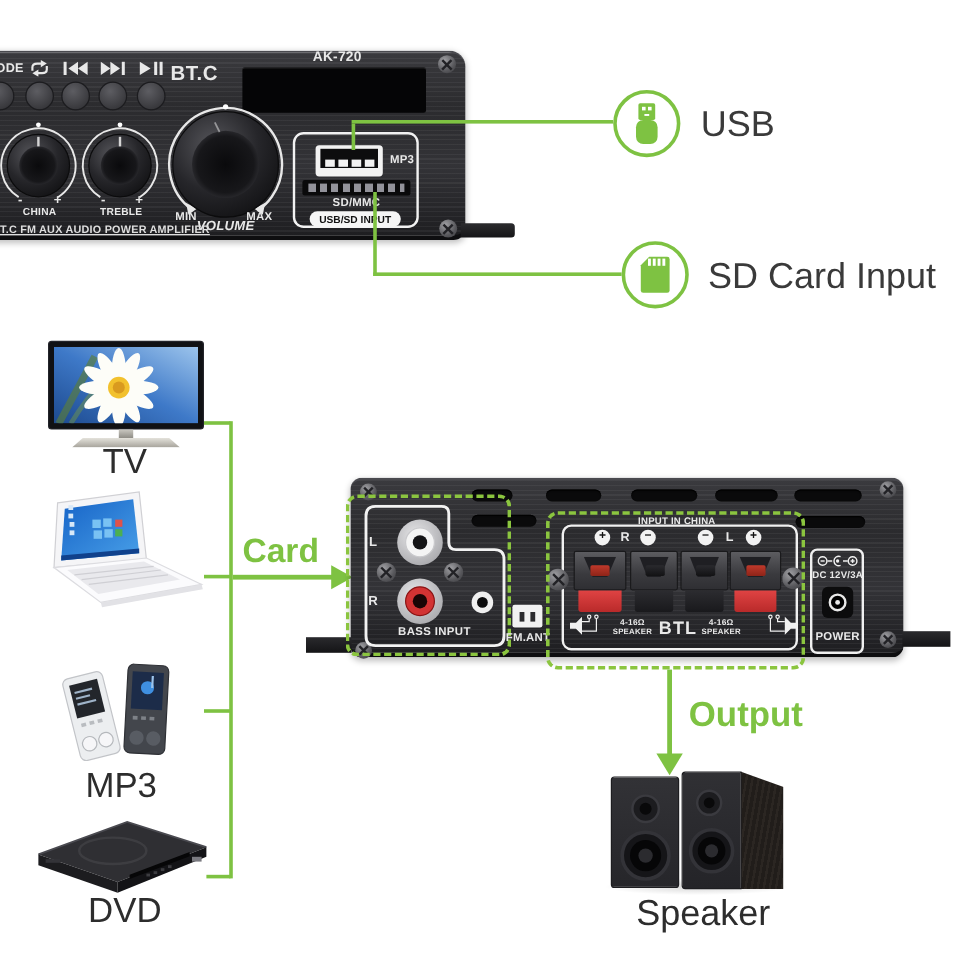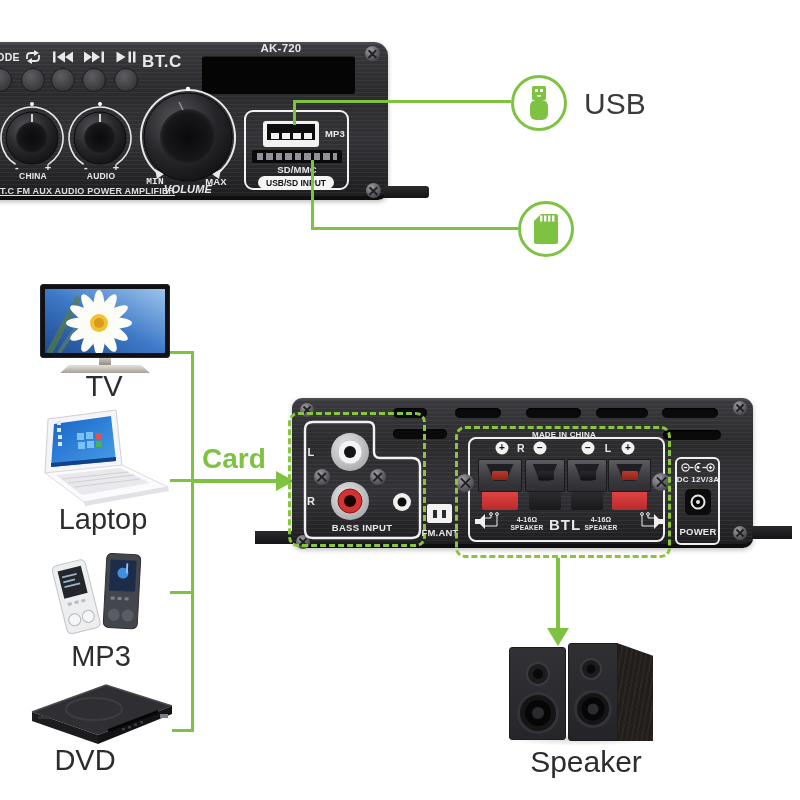--- a/index.html
+++ b/index.html
@@ -118,22 +118,22 @@
     <circle cx="56" cy="56" r="44" fill="url(#kg)" stroke="#0b0b0c"></circle>
     <circle cx="56" cy="56" r="28" fill="url(#kg2)"></circle>
     <line x1="47" y1="21" x2="51" y2="29" stroke="rgba(255,255,255,.45)" stroke-width="1.5"></line>
   </svg>
 
   <div class="c w" style="left:17px;top:167px;font-size:11px;">-</div>
   <div class="c w" style="left:48px;top:167px;font-size:11px;">+</div>
   <div class="c w" style="left:86px;top:167px;font-size:11px;">-</div>
   <div class="c w" style="left:116px;top:167px;font-size:11px;">+</div>
   <div class="c w" style="left:33px;top:176px;font-size:8.5px;">CHINA</div>
-  <div class="c w" style="left:101px;top:176px;font-size:8.5px;">AUDIO</div>
-  <div class="c w" style="left:155px;top:181px;font-size:9.5px;font-family:Liberation Mono, monospace;">MIN</div>
+  <div class="c w" style="left:101px;top:176px;font-size:8.5px;">TREBLE</div>
+  <div class="c w" style="left:155px;top:181px;font-size:9.5px;">MIN</div>
   <div class="c w" style="left:216px;top:181px;font-size:9.5px;">MAX</div>
   <div class="c w" style="left:188px;top:189px;font-size:11px;font-style:italic;">VOLUME</div>
   <div class="t w" style="left:0px;top:186px;font-size:9px;white-space:nowrap;color:#dedede;text-decoration:underline;">T.C FM AUX AUDIO POWER AMPLIFIER</div>
 
   <div class="t" style="left:244px;top:110px;width:105px;height:80px;border:2.5px solid #f2f2f2;border-radius:9px;"></div>
   <div class="t" style="left:263px;top:121px;width:56px;height:26px;background:#f2f2f2;border-radius:3px;">
     <div class="t" style="left:4px;top:3px;width:48px;height:16px;background:#0d0d0e;">
       <div class="t" style="left:4px;top:9px;width:8px;height:6px;background:#f2f2f2;"></div>
       <div class="t" style="left:15px;top:9px;width:8px;height:6px;background:#f2f2f2;"></div>
       <div class="t" style="left:26px;top:9px;width:8px;height:6px;background:#f2f2f2;"></div>
@@ -168,20 +168,21 @@
   <div class="gline" style="left:311px;top:227px;width:207px;height:3px;"></div>
   <div class="gcirc" style="left:518px;top:201px;">
     <svg width="30" height="34">
       <path d="M10,2 L25,2 Q27,2 27,4 L27,30 Q27,32 25,32 L5,32 Q3,32 3,30 L3,9 Z" fill="var(--green)"></path>
       <rect x="9" y="3.5" width="2.4" height="6" fill="#fff"></rect>
         <rect x="13" y="3.5" width="2.4" height="6" fill="#fff"></rect>
       <rect x="17" y="3.5" width="2.4" height="6" fill="#fff"></rect>
         <rect x="21" y="3.5" width="2.4" height="6" fill="#fff"></rect>
     </svg>
   </div>
+  <div class="biglabel" style="left:590px;top:231px;">SD Card Input</div>
 
   <div class="t" style="left:40px;top:284px;width:130px;height:74px;background:#101114;border-radius:3px;border:1px solid #23242a;">
     <div class="t" style="left:4px;top:4px;width:120px;height:64px;overflow:hidden;">
       <svg width="120" height="64">
         <rect width="120" height="64" fill="url(#sky)"></rect>
         <path d="M4,64 Q20,34 34,8" stroke="#5a7d3a" stroke-width="6" fill="none" opacity=".65"></path>
         <path d="M14,64 Q26,44 44,24" stroke="#6f9448" stroke-width="4" fill="none" opacity=".5"></path>
         <g transform="translate(54,34)">
           <g fill="#fdfdf8">
             <ellipse rx="6" ry="20" cy="-13"></ellipse>
@@ -231,21 +232,20 @@
       </g>
     <polygon points="9,67 86,59 132,81 48,96" fill="#fbfbfd" stroke="#dcdce0"></polygon>
     <polygon points="20,69 84,62 114,77 46,89" fill="#e9e9ed"></polygon>
     <g stroke="#cfcfd4" stroke-width="1" fill="none">
       <line x1="26" y1="73" x2="92" y2="66"></line>
         <line x1="32" y1="77" x2="98" y2="69"></line>
         <line x1="38" y1="81" x2="104" y2="73"></line>
     </g>
     <polygon points="48,96 132,81 133,85 49,100" fill="#e2e2e6"></polygon>
   </svg>
-  <div class="c devlabel" style="left:103px;top:519px;">Laptop</div>
 
   <svg class="t" style="left:45px;top:546px" width="112" height="96">
     <g transform="rotate(-14 30 50)">
       <rect x="14" y="16" width="34" height="70" rx="5" fill="#eceef0" stroke="#c2c4c8"></rect>
       <rect x="19" y="22" width="24" height="28" fill="#23262b"></rect>
       <rect x="22" y="28" width="15" height="1.8" fill="#9fb3c8"></rect>
         <rect x="22" y="33" width="12" height="1.8" fill="#9fb3c8"></rect>
         <rect x="22" y="38" width="16" height="1.8" fill="#9fb3c8"></rect>
       <g fill="#b9bcc0">
           <rect x="21" y="55" width="4" height="3"></rect>
@@ -280,21 +280,21 @@
     <polygon points="86,53 136,34 136,37.5 86,56.5" fill="#060607"></polygon>
     <g fill="#3c3c40">
         <rect x="100" y="52" width="3" height="2.4"></rect>
         <rect x="106" y="50" width="3" height="2.4"></rect>
         <rect x="112" y="47.5" width="3" height="2.4"></rect>
         <rect x="118" y="45" width="3" height="2.4"></rect>
       </g>
     <rect x="138" y="38" width="8" height="4" fill="#7a7a80"></rect>
     <rect x="16" y="40" width="12" height="3" fill="#333338"></rect>
   </svg>
-  <div class="c devlabel" style="left:85px;top:760px;">DVD</div>
+  <div class="c devlabel" style="left:104px;top:760px;">DVD</div>
 
   <div class="gline" style="left:170px;top:351px;width:22px;height:3px;"></div>
   <div class="gline" style="left:170px;top:479px;width:22px;height:3px;"></div>
   <div class="gline" style="left:170px;top:591px;width:22px;height:3px;"></div>
   <div class="gline" style="left:172px;top:729px;width:20px;height:3px;"></div>
   <div class="gline" style="left:191px;top:351px;width:3px;height:381px;"></div>
   <div class="gtext" style="left:202px;top:443px;">Card</div>
   <div class="gline" style="left:194px;top:479px;width:84px;height:4px;"></div>
   <div class="t" style="left:276px;top:471px;width:0;height:0;border-top:10px solid transparent;border-bottom:10px solid transparent;border-left:18px solid var(--green);"></div>
 
@@ -333,21 +333,21 @@
   <div class="c w" style="left:362px;top:527px;font-size:9.5px;letter-spacing:.3px;">BASS INPUT</div>
   <div class="gdash" style="left:288px;top:412px;width:138px;height:135px;"></div>
 
   <div class="t" style="left:427px;top:504px;width:25px;height:19px;background:#f2f2f2;border-radius:2px;">
     <div class="t" style="left:6px;top:6px;width:4px;height:8px;background:#2b2b2e;"></div>
     <div class="t" style="left:15px;top:6px;width:4px;height:8px;background:#2b2b2e;"></div>
   </div>
   <div class="c w" style="left:440px;top:532px;font-size:9.5px;">FM.ANT</div>
 
   <div class="t" style="left:468px;top:437px;width:197px;height:105px;border:2.5px solid #f0f0f0;border-radius:8px;"></div>
-  <div class="c w" style="left:564px;top:434px;font-size:8px;">MADE IN CHINA</div>
+  <div class="c w" style="left:564px;top:434px;font-size:8px;">INPUT IN CHINA</div>
 
   <div class="c" style="left:502px;top:448px;width:13px;height:13px;border-radius:50%;background:#f2f2f2;text-align:center;font-size:10px;font-weight:bold;color:#111;line-height:12px;"><span>+</span></div>
   <div class="c w" style="left:521px;top:448px;font-size:10.5px;">R</div>
   <div class="c" style="left:540px;top:448px;width:13px;height:13px;border-radius:50%;background:#f2f2f2;text-align:center;font-size:10px;font-weight:bold;color:#111;line-height:12px;"><span>−</span></div>
   <div class="c" style="left:588px;top:448px;width:13px;height:13px;border-radius:50%;background:#f2f2f2;text-align:center;font-size:10px;font-weight:bold;color:#111;line-height:12px;"><span>−</span></div>
   <div class="c w" style="left:608px;top:448px;font-size:10.5px;">L</div>
   <div class="c" style="left:628px;top:448px;width:13px;height:13px;border-radius:50%;background:#f2f2f2;text-align:center;font-size:10px;font-weight:bold;color:#111;line-height:12px;"><span>+</span></div>
 
   <div class="t" style="left:478px;top:459px;width:44px;height:33px;background:linear-gradient(180deg,#5c5c60,#3a3a3e 60%,#2f2f33);border:1px solid #1a1a1c;border-radius:2px;">
     <div class="t" style="left:10%;top:4px;width:80%;height:17px;clip-path:polygon(10% 0,90% 0,68% 100%,32% 100%);background:#1f1f23;"></div>
@@ -407,20 +407,21 @@
   </svg>
   <div class="c w" style="left:698px;top:479px;font-size:8px;">DC 12V/3A</div>
   <div class="t" style="left:685px;top:489px;width:26px;height:26px;background:#0c0c0d;border-radius:5px;">
     <div class="c" style="left:13px;top:13px;width:15px;height:15px;border:2.5px solid #e8e8e8;border-radius:50%;background:#000;"></div>
     <div class="c" style="left:13px;top:13px;width:4px;height:4px;border-radius:50%;background:#e8e8e8;"></div>
   </div>
   <div class="c w" style="left:698px;top:531px;font-size:9.5px;">POWER</div>
 
   <div class="gline" style="left:556px;top:558px;width:4px;height:72px;"></div>
   <div class="t" style="left:547px;top:628px;width:0;height:0;border-left:11px solid transparent;border-right:11px solid transparent;border-top:18px solid var(--green);"></div>
+  <div class="gtext" style="left:574px;top:580px;font-size:29px;">Output</div>
 
   <div class="shadow" style="left:503px;top:732px;width:155px;height:14px;"></div>
   <div class="t" style="left:509px;top:647px;width:57px;height:93px;background:linear-gradient(180deg,#323236,#26262a);border:1px solid #1d1d20;border-radius:3px;">
     <div class="c rca" style="left:28px;top:26px;width:24px;height:24px;background:#1c1c1f;border:2px solid #3a3a3f;"></div>
     <div class="c rca" style="left:28px;top:26px;width:10px;height:10px;background:#09090a;"></div>
     <div class="c rca" style="left:28px;top:65px;width:42px;height:42px;background:#151518;border:3px solid #333338;"></div>
     <div class="c rca" style="left:28px;top:65px;width:26px;height:26px;background:#060607;"></div>
     <div class="c rca" style="left:28px;top:65px;width:12px;height:12px;background:#2b2b2f;"></div>
   </div>
   <div class="t" style="left:617px;top:643px;width:36px;height:98px;clip-path:polygon(0 0,100% 13%,100% 100%,0 100%);background:repeating-linear-gradient(100deg,#2b2622 0 2px,#211d1a 2px 5px);"></div>

